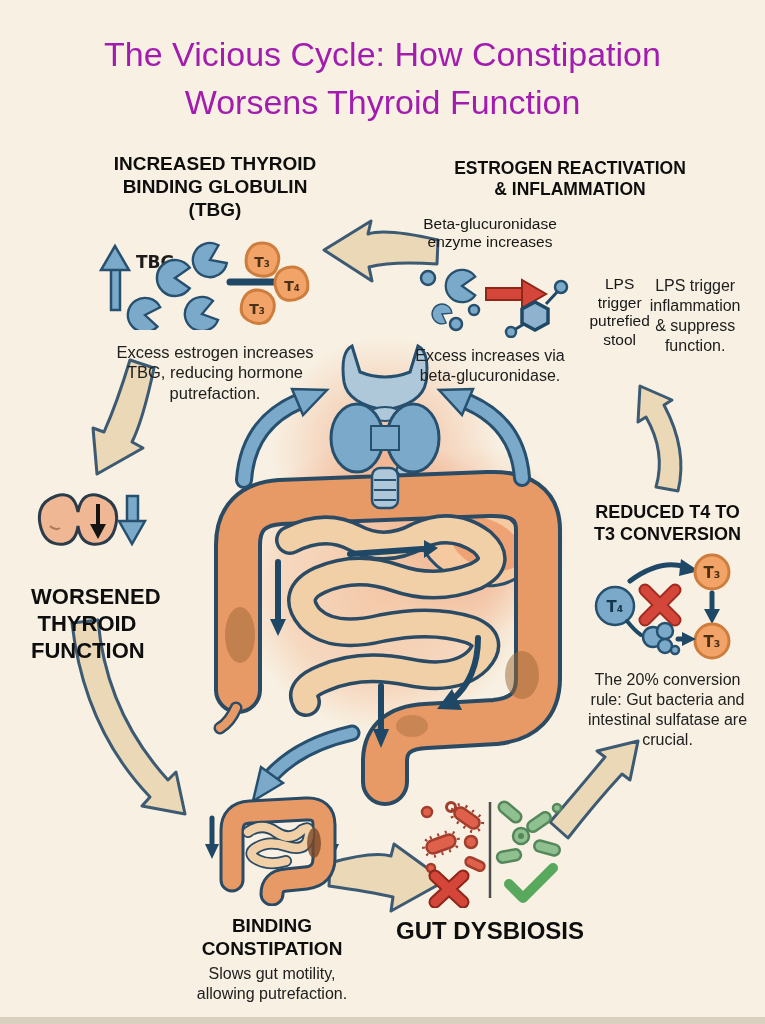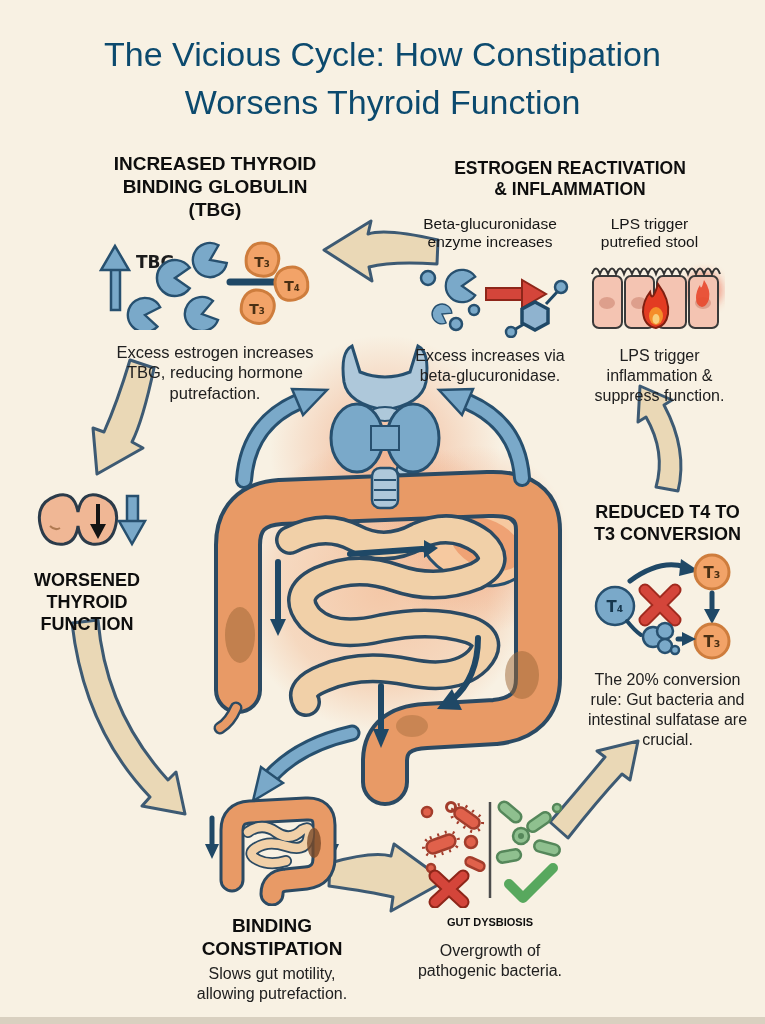--- a/index.html
+++ b/index.html
@@ -5,21 +5,21 @@
   html,body{margin:0;padding:0;}
   .page{
     position:relative;width:765px;height:1024px;overflow:hidden;
     background:var(--bg,#f8f1e3);
     font-family:"Liberation Sans","DejaVu Sans",sans-serif;
     color:#1a1a1a;
   }
   .abs{position:absolute;}
   .title{
     left:0;top:30px;width:765px;text-align:center;
-    font-size:34px;font-weight:500;line-height:1.42;color:#0c4a6e;
+    font-size:34px;font-weight:500;line-height:1.42;color:#a21caf;
   }
   .title span{display:inline-block;width:620px;}
   .block{position:absolute;display:flex;flex-direction:column;align-items:center;z-index:3;}
   .heading{
     font-weight:700;font-size:19px;line-height:1.22;text-align:center;color:#0e0e0e;
   }
   .caption{
     font-size:16px;line-height:1.25;text-align:center;color:#202020;
   }
   .sublabel{
@@ -190,21 +190,21 @@
           <g>
             <line x1="136" y1="46" x2="148" y2="33" stroke="#1f4866" stroke-width="3"></line>
             <line x1="114" y1="66" x2="104" y2="72" stroke="#1f4866" stroke-width="3"></line>
             <polygon points="125,44 138,51 138,65 125,72 112,65 112,51" fill="#8fb3cf" stroke="#1f4866" stroke-width="3.5"></polygon>
             <circle cx="151" cy="29" r="6" class="blueFill"></circle>
             <circle cx="101" cy="74" r="5" class="blueFill"></circle>
           </g>
         </svg>
         <div class="caption" style="width:150px;margin-top:8px;">Excess increases via beta-glucuronidase.</div>
       </div>
-      <div style="display:flex;flex-direction:column;align-items:flex-start;width:138px;">
+      <div style="display:flex;align-items:center;width:138px;margin-top:24px;">
         <div class="sublabel" style="width:120px;">LPS trigger putrefied stool</div>
         <svg width="135" height="80" viewBox="0 0 135 80" style="margin-top:6px;">
           <circle cx="114" cy="32" r="18" fill="#e8482c" opacity="0.55" filter="url(#blur1)"></circle>
           <rect x="3" y="18" width="29" height="52" rx="6" class="cell"></rect>
           <rect x="35" y="18" width="29" height="52" rx="6" class="cell"></rect>
           <rect x="67" y="18" width="29" height="52" rx="6" class="cell"></rect>
           <rect x="99" y="18" width="29" height="52" rx="6" class="cell"></rect>
           <ellipse cx="17" cy="45" rx="8" ry="6" fill="#dd9f8c"></ellipse>
           <ellipse cx="49" cy="45" rx="8" ry="6" fill="#dd9f8c"></ellipse>
           <ellipse cx="113" cy="45" rx="8" ry="6" fill="#dd9f8c"></ellipse>
@@ -227,21 +227,21 @@
       <path d="M28,50 Q33,55 38,52" stroke="#b07a52" stroke-width="2" fill="none"></path>
       <g>
         <line x1="76" y1="28" x2="76" y2="50" stroke="#141414" stroke-width="4"></line>
         <polygon points="68,48 84,48 76,63" fill="#141414"></polygon>
       </g>
       <g>
         <rect x="105" y="20" width="11" height="27" class="blueFill"></rect>
         <polygon points="97,45 123,45 110,68" class="blueFill"></polygon>
       </g>
     </svg>
-    <div class="heading" style="width:112px;margin-top:14px;font-size:18px;">WORSENED THYROID FUNCTION</div>
+    <div class="heading" style="width:112px;margin-top:28px;font-size:22px;">WORSENED THYROID FUNCTION</div>
   </div>
 
   <div class="block" style="left:575px;top:502px;width:185px;">
     <div class="heading" style="width:158px;font-size:18px;">REDUCED T4 TO T3 CONVERSION</div>
     <svg width="185" height="115" viewBox="0 0 185 115" style="margin-top:5px;">
       <path class="navyLine" stroke-width="5" d="M55,30 Q85,8 110,16"></path>
         <polygon class="navyHead" points="124,20 106,8 104,25"></polygon>
       <circle cx="40" cy="55" r="19" class="blueFill" stroke-width="3"></circle>
       <text class="hlabel" x="40" y="61" font-size="15" fill="#16374e" text-anchor="middle">T₄</text>
       <g>
@@ -321,18 +321,17 @@
           <circle cx="106" cy="38" r="3" fill="#55875a"></circle>
         <g transform="translate(132,50) rotate(15)">
             <rect x="-13" y="-5.5" width="26" height="11" rx="5.5" class="bactG"></rect>
           </g>
         <g transform="translate(94,58) rotate(-10)">
             <rect x="-12" y="-5.5" width="24" height="11" rx="5.5" class="bactG"></rect>
           </g>
       </g>
       <path d="M94,86 L108,100 L138,70" stroke="#58a85e" stroke-width="10" stroke-linecap="round" stroke-linejoin="round" fill="none"></path>
     </svg>
-    <div class="heading" style="width:200px;margin-top:8px;font-size:11px;">GUT DYSBIOSIS</div>
-    <div class="caption" style="width:160px;margin-top:12px;">Overgrowth of pathogenic bacteria.</div>
+    <div class="heading" style="width:200px;margin-top:8px;font-size:24px;">GUT DYSBIOSIS</div>
   </div>
 
   <div class="abs bottom-strip"></div>
 </div>
 
 </body></html>

